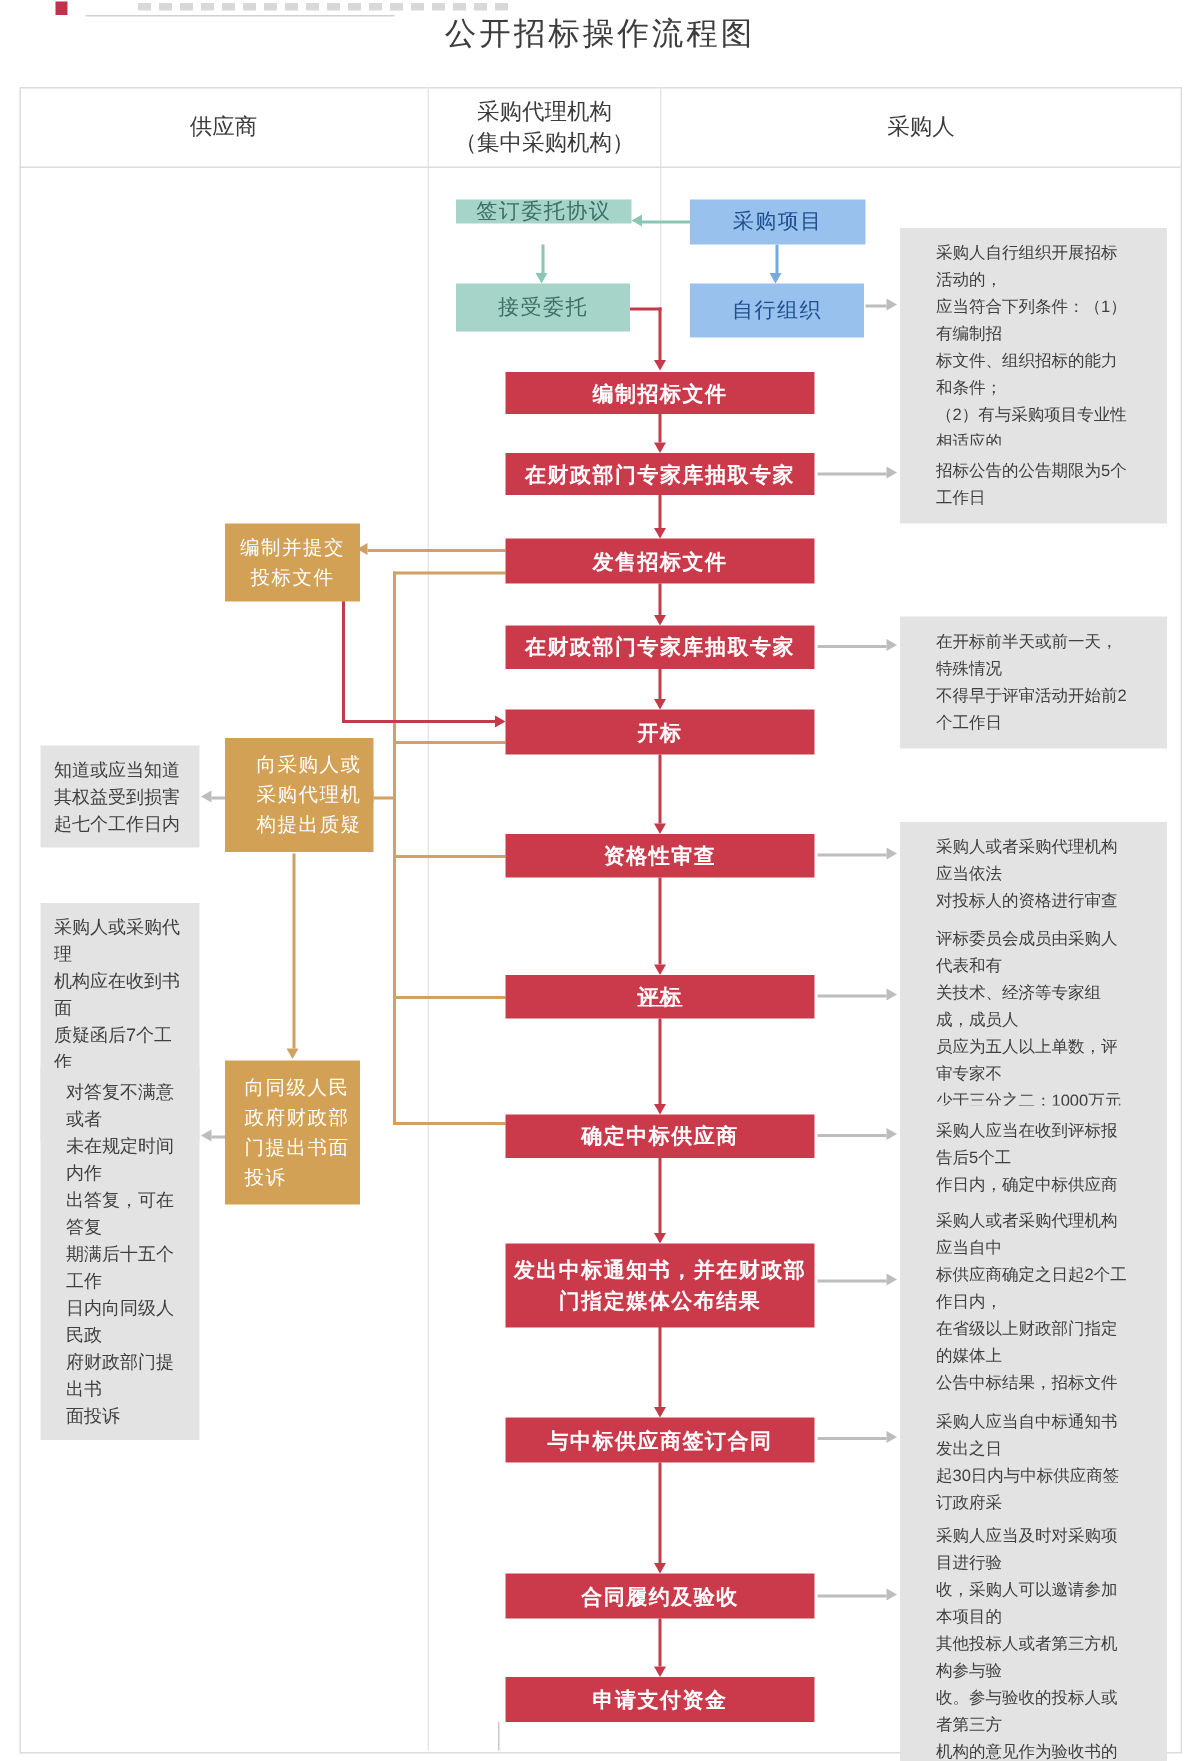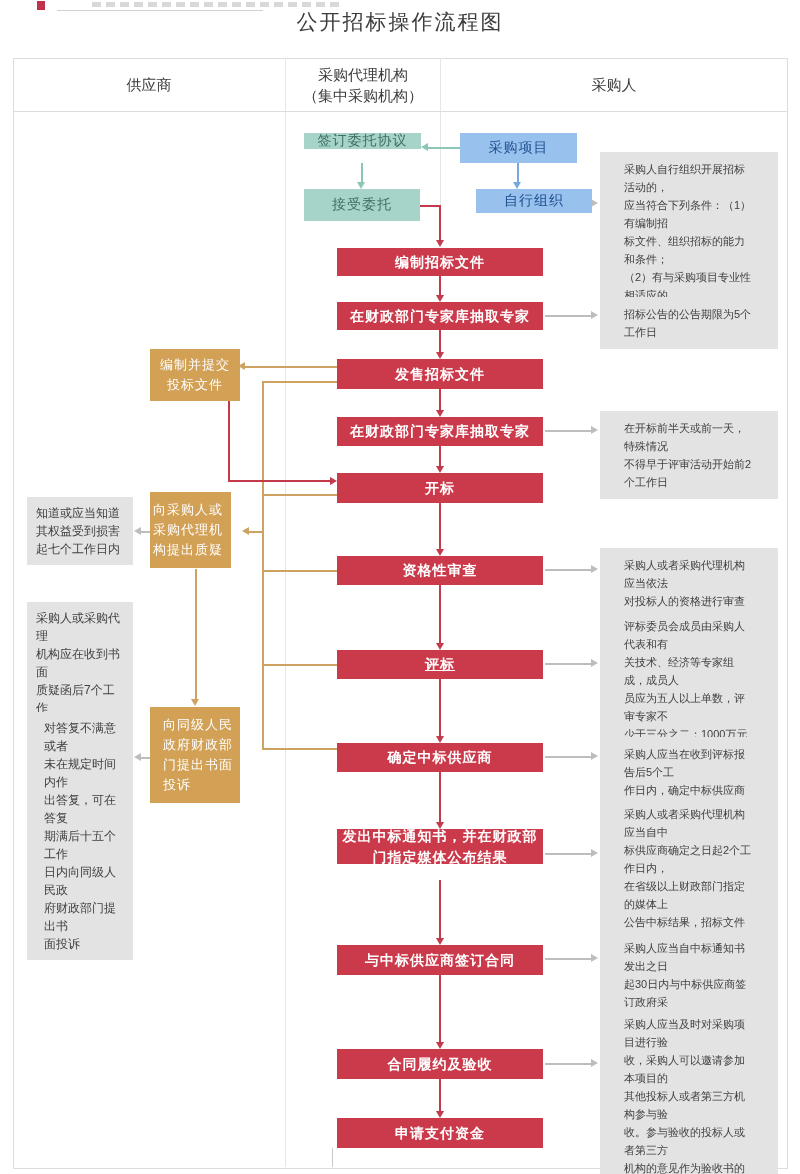--- a/index.html
+++ b/index.html
@@ -80,21 +80,21 @@
 <div class="abs divider" style="left:440px;top:58px;height:147px;"></div>
 <div class="abs header-split"></div>
 <div class="abs col-head" style="left:13px;top:58px;width:272px;height:53px;">供应商</div>
 <div class="abs col-head" style="left:286px;top:58px;width:154px;height:53px;">采购代理机构
 （集中采购机构）</div>
 <div class="abs col-head" style="left:441px;top:58px;width:346px;height:53px;">采购人</div>
 
 <div class="abs greenbox" style="left:304px;top:133px;width:117px;height:16px;">签订委托协议</div>
 <div class="abs greenbox" style="left:304px;top:189px;width:116px;height:32px;">接受委托</div>
 <div class="abs bluebox" style="left:460px;top:133px;width:117px;height:30px;">采购项目</div>
-<div class="abs bluebox" style="left:476px;top:189px;width:116px;height:24px;">自行组织</div>
+<div class="abs bluebox" style="left:460px;top:189px;width:116px;height:36px;">自行组织</div>
 
 <div class="ln c-teal" style="left:428px;top:147px;width:32px;height:2px;"></div>
 <div class="ah teal l" style="left:421px;top:143px;"></div>
 <div class="ln c-teal" style="left:361px;top:163px;width:2px;height:19px;"></div>
 <div class="ah teal d" style="left:357px;top:182px;"></div>
 <div class="ln c-blue" style="left:517px;top:163px;width:2px;height:19px;"></div>
 <div class="ah blue d" style="left:513px;top:182px;"></div>
 <div class="ln c-gray" style="left:577px;top:203px;width:14px;height:1.5px;"></div>
 <div class="ah r" style="left:591px;top:199px;"></div>
 <div class="ln c-red" style="left:419px;top:205px;width:22px;height:2px;"></div>
@@ -102,21 +102,21 @@
 <div class="ah red d" style="left:435.5px;top:240px;"></div>
 
 <div class="abs redbox" style="top:248px;height:28px;">编制招标文件</div>
 <div class="abs redbox" style="top:302px;height:28px;">在财政部门专家库抽取专家</div>
 <div class="abs redbox" style="top:359px;height:30px;">发售招标文件</div>
 <div class="abs redbox" style="top:417px;height:29px;">在财政部门专家库抽取专家</div>
 <div class="abs redbox" style="top:473px;height:30px;">开标</div>
 <div class="abs redbox" style="top:556px;height:29px;">资格性审查</div>
 <div class="abs redbox" style="top:650px;height:29px;text-decoration:underline;">评标</div>
 <div class="abs redbox" style="top:743px;height:29px;">确定中标供应商</div>
-<div class="abs redbox" style="top:829px;height:35px;">发出中标通知书，并在财政部
+<div class="abs redbox" style="top:829px;height:56px;">发出中标通知书，并在财政部
 门指定媒体公布结果</div>
 <div class="abs redbox" style="top:945px;height:30px;">与中标供应商签订合同</div>
 <div class="abs redbox" style="top:1049px;height:30px;">合同履约及验收</div>
 <div class="abs redbox" style="top:1118px;height:30px;">申请支付资金</div>
 
 <div class="ln c-red" style="left:439px;top:276px;width:2px;height:19px;"></div>
 <div class="ah red d" style="left:435.5px;top:295px;"></div>
 <div class="ln c-red" style="left:439px;top:330px;width:2px;height:22px;"></div>
 <div class="ah red d" style="left:435.5px;top:352px;"></div>
 <div class="ln c-red" style="left:439px;top:389px;width:2px;height:21px;"></div>
@@ -185,21 +185,21 @@
 <div class="ah r" style="left:591px;top:752px;"></div>
 <div class="ln c-gray" style="left:545px;top:853px;width:46px;height:1.5px;"></div>
 <div class="ah r" style="left:591px;top:849px;"></div>
 <div class="ln c-gray" style="left:545px;top:958px;width:46px;height:1.5px;"></div>
 <div class="ah r" style="left:591px;top:954px;"></div>
 <div class="ln c-gray" style="left:545px;top:1063px;width:46px;height:1.5px;"></div>
 <div class="ah r" style="left:591px;top:1059px;"></div>
 
 <div class="abs tanbox" style="left:150px;top:349px;width:90px;height:40px;padding:6px 0;text-align:center;">编制并提交
 投标文件</div>
-<div class="abs tanbox" style="left:150px;top:492px;width:78px;height:60px;padding:8px 0 8px 3px;">向采购人或
+<div class="abs tanbox" style="left:150px;top:492px;width:78px;height:60px;padding:8px 0 8px 21px;">向采购人或
 采购代理机
 构提出质疑</div>
 <div class="abs tanbox" style="left:150px;top:707px;width:77px;height:80px;padding:8px 0 8px 13px;">向同级人民
 政府财政部
 门提出书面
 投诉</div>
 
 <div class="abs note left-col" style="left:27px;top:497px;">知道或应当知道
 其权益受到损害
 起七个工作日内</div>

